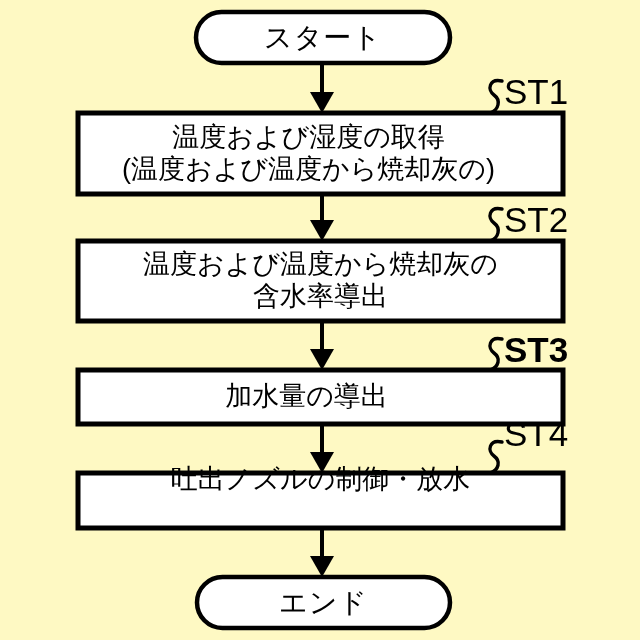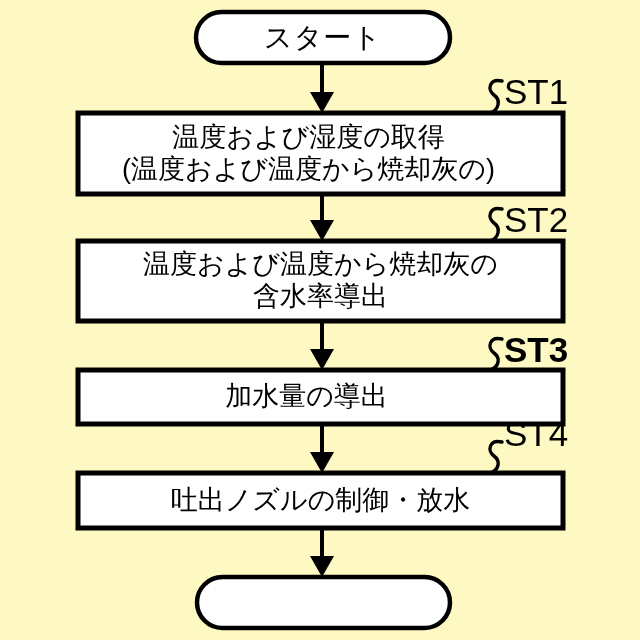--- a/index.html
+++ b/index.html
@@ -112,23 +112,26 @@
 
   <div class="node-text process-text" style="left:78px; top:241px; width:485px; height:80px;">
     <span class="line">温度および温度から焼却灰の</span>
     <span class="line">含水率導出</span>
   </div>
 
   <div class="node-text process-text" style="left:64px; top:370px; width:485px; height:54px;">
     <span class="line">加水量の導出</span>
   </div>
 
-  <div class="node-text process-text" style="left:78px; top:473px; width:485px; height:55px;align-items:center;">
+  <div class="node-text process-text" style="left:78px; top:452px; width:485px; height:55px;align-items:center;">
     <span class="line">吐出ノズルの制御・放水</span>
   </div>
 
+  <div class="node-text terminal-text" style="left:197px; top:577px; width:253px; height:51px;">
+    <span class="line">エンド</span>
+  </div>
 
   <div class="step-label" style="left:504px; top:72px;">ST1</div>
   <div class="step-label" style="left:504px; top:200px;text-align:right;">ST2</div>
   <div class="step-label" style="left:504px; top:330px;font-weight:bold;">ST3</div>
   <div class="step-label" style="left:504px; top:414px;">ST4</div>
 
 </div>
 
 </body></html>

